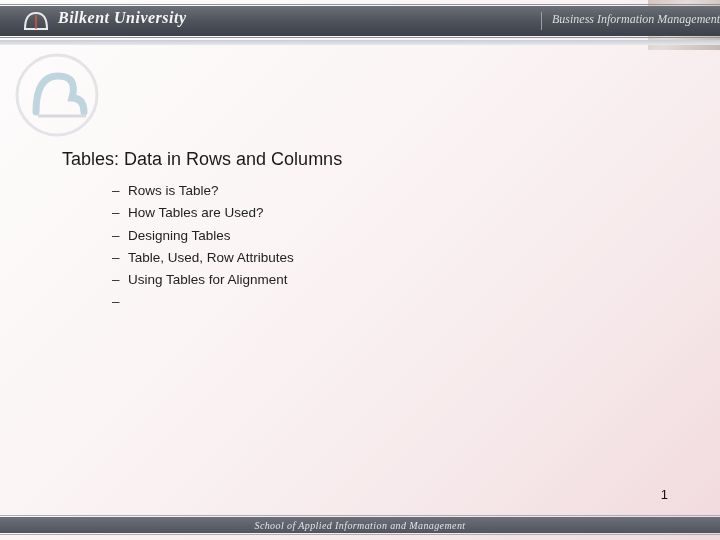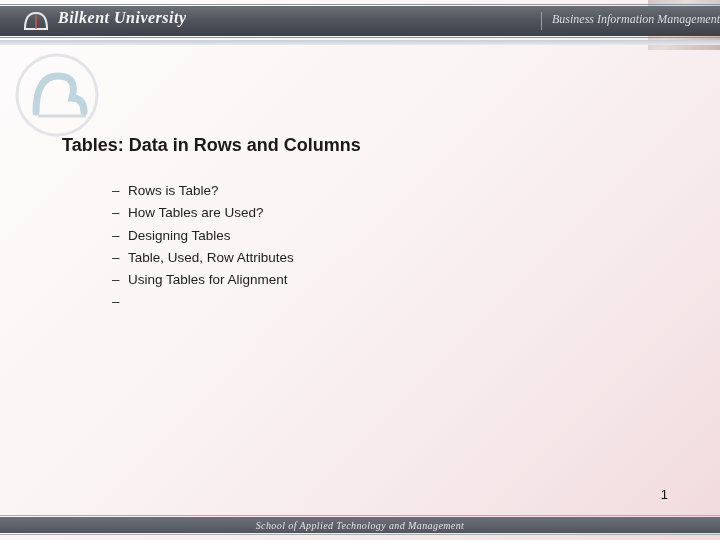--- a/index.html
+++ b/index.html
@@ -98,24 +98,24 @@
     top: 52px;
     left: 14px;
     width: 86px;
     height: 86px;
     opacity: 0.55;
   }
   .watermark svg { display: block; }
   
   .title {
     position: absolute;
-    top: 135px;
+    top: 149px;
     left: 62px;
     font-size: 18px;
-    font-weight: bold;
+    font-weight: normal;
     color: #1a1a1a;
     font-family: Verdana, Geneva, sans-serif;
   }
   
   .bullets {
     position: absolute;
     top: 180px;
     left: 112px;
     font-size: 13.5px;
     color: #222;
@@ -241,17 +241,17 @@
       </div>
     <div class="row">
         <span class="dash">–</span>
       </div>
   </div>
 
   <div class="page-num">1</div>
 
   <div class="footer-rule f1"></div>
   <div class="footer-bar">
-    <span class="footer-text">School of Applied Technology and Management</span>
+    <span class="footer-text">School of Applied Information and Management</span>
   </div>
   <div class="footer-rule f2"></div>
 
 </div>
 
 </body></html>

